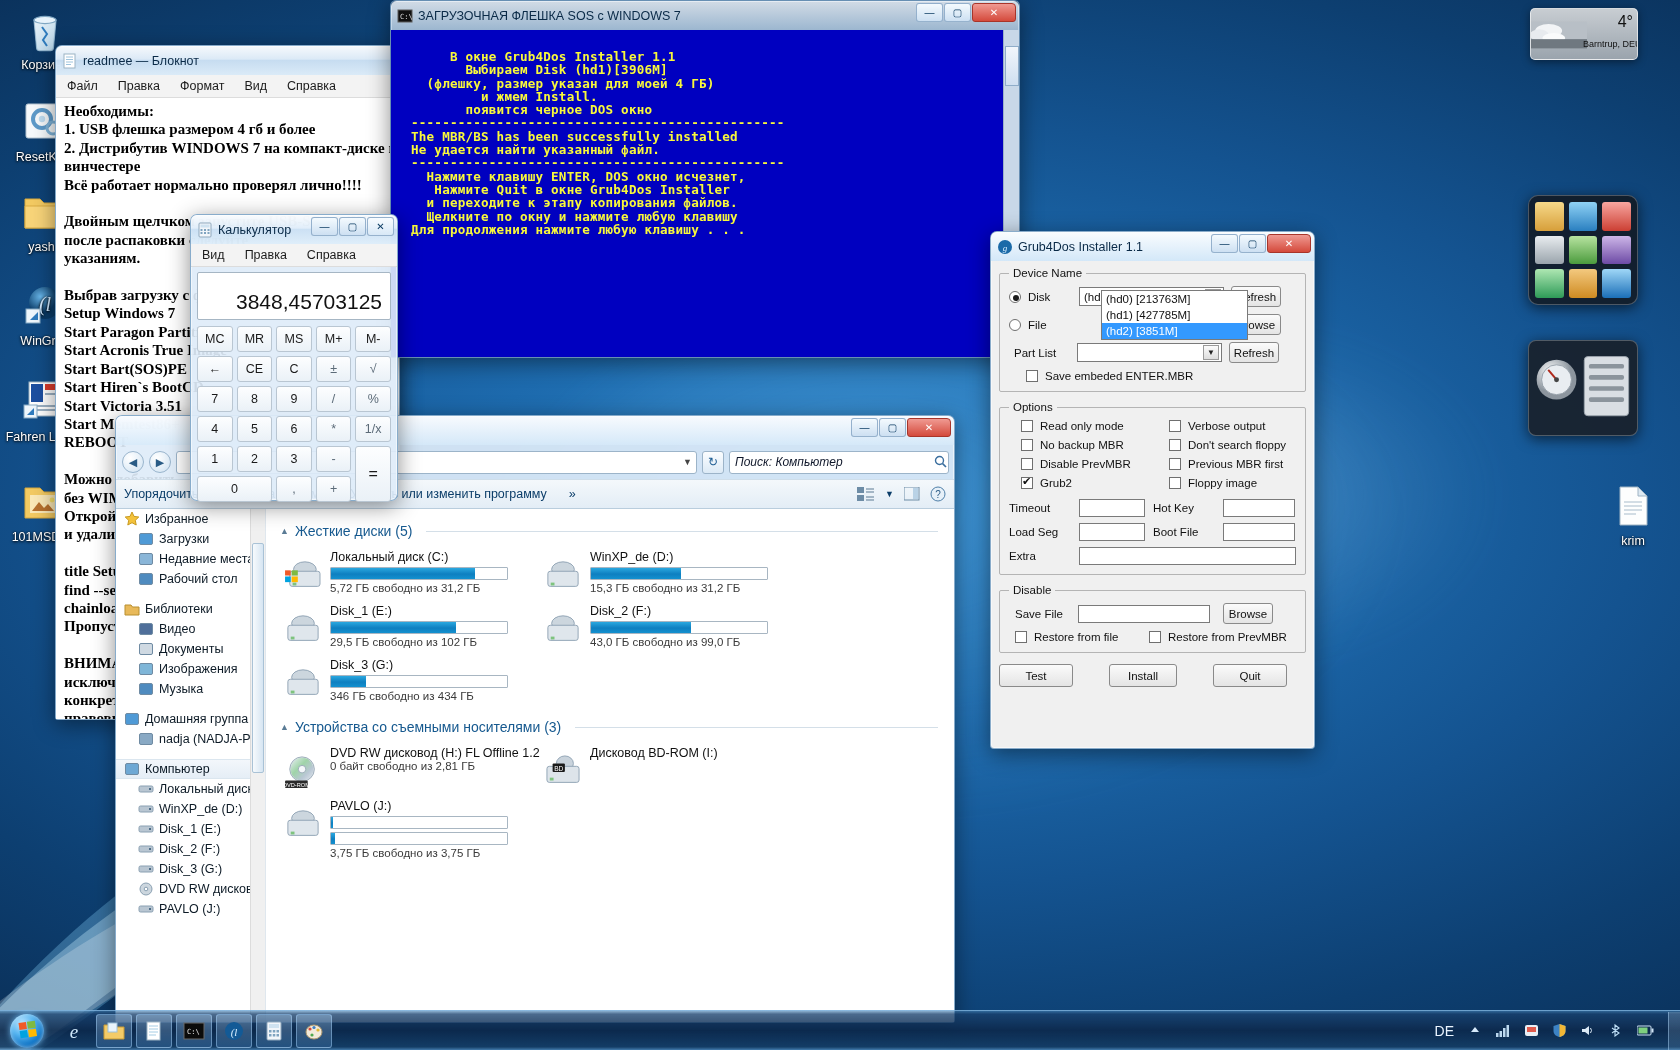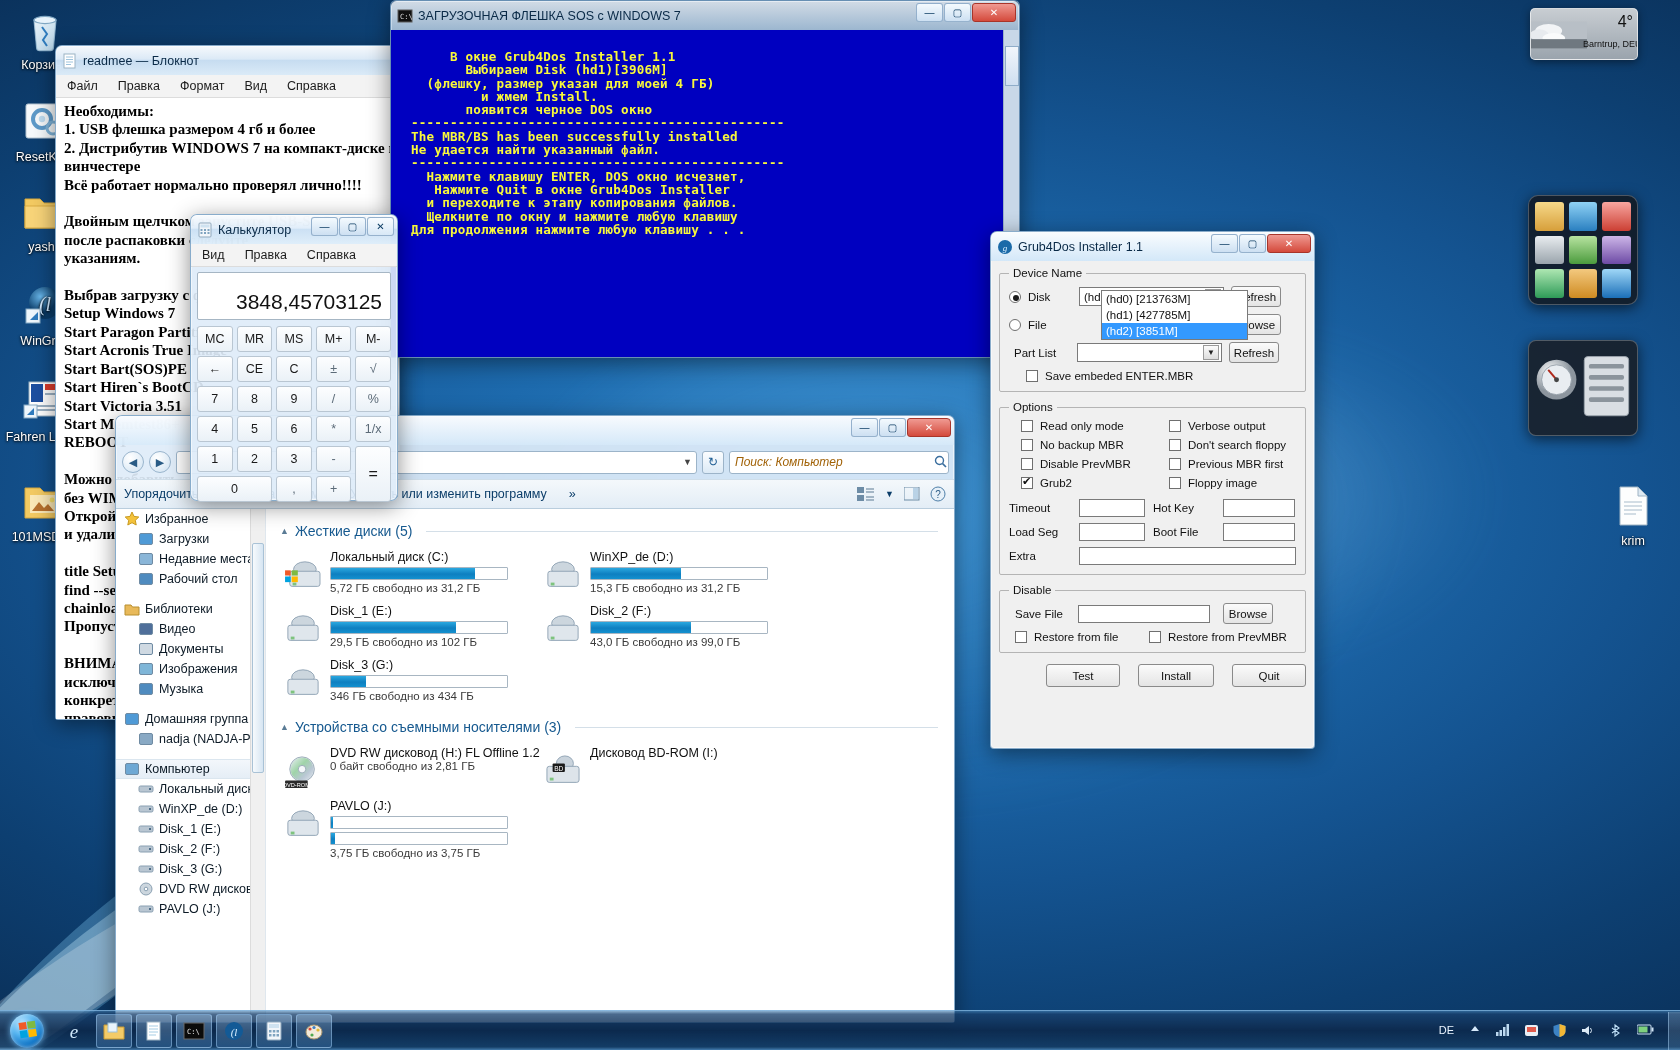--- a/index.html
+++ b/index.html
@@ -68,21 +68,21 @@
   .exp-nav{height:34px;display:flex;align-items:center;padding:0 6px;gap:5px;}
   .navcirc{width:22px;height:22px;border-radius:50%;border:1px solid #9ab5cd;
      background:radial-gradient(circle at 35% 30%,#ffffff,#cfe2f2);display:flex;align-items:center;justify-content:center;
      font-size:11px;color:#2a5c86;}
   .addrbar{flex:1;height:23px;background:#fff;border:1px solid #9cb4c9;border-radius:3px;display:flex;align-items:center;
      padding:0 4px;font-size:12px;color:#222;position:relative;}
   .addr-caret{margin-left:auto;font-size:9px;color:#444;}
   .refresh{width:22px;height:23px;border:1px solid #9cb4c9;border-radius:3px;background:linear-gradient(180deg,#fbfdff,#dceaf6);
      display:flex;align-items:center;justify-content:center;font-size:12px;color:#1d5c92;}
   .searchbox{width:220px;height:23px;background:#fff;border:1px solid #9cb4c9;border-radius:3px;display:flex;align-items:center;
-     padding:0 5px;font-size:12px;color:#a16207;font-style:italic;}
+     padding:0 5px;font-size:12px;color:#0f172a;font-style:italic;}
   .exp-toolbar{height:30px;background:linear-gradient(180deg,#f4f8fb,#e3edf6);border-top:1px solid #cfdeea;border-bottom:1px solid #b9cddd;
      display:flex;align-items:center;padding:0 8px;font-size:12.5px;color:#0b3d69;gap:22px;}
   .exp-main{display:flex;height:calc(100% - 29px - 34px - 30px);}
   .exp-side{width:150px;background:#fff;border-right:1px solid #dfe7ee;overflow:hidden;position:relative;font-size:12.5px;}
   .side-item{display:flex;align-items:center;gap:5px;height:20px;padding-left:12px;color:#0c1a26;white-space:nowrap;}
   .side-item.root{padding-left:6px;font-weight:normal;}
   .side-item.sel{background:linear-gradient(180deg,#f3f7fb,#e5eef6);border-top:1px solid #dbe6ef;border-bottom:1px solid #dbe6ef;}
   .side-item .si{width:16px;height:16px;flex:0 0 16px;}
   .exp-side .vsb{position:absolute;right:0;top:0;width:15px;height:100%;background:#f0f0f0;border-left:1px solid #dcdcdc;}
   .exp-side .vsb .th{position:absolute;top:34px;left:1px;width:12px;height:230px;background:linear-gradient(90deg,#f6fafd,#d6e5f2);border:1px solid #a9c2d6;border-radius:2px;}
@@ -135,21 +135,21 @@
      background:linear-gradient(180deg, rgba(70,130,180,.62) 0%, rgba(25,65,110,.78) 8%, rgba(12,40,75,.88) 50%, rgba(20,60,100,.9) 92%, rgba(90,150,200,.7) 100%);
      border-top:1px solid rgba(150,200,240,.55);display:flex;align-items:center;}
   .startorb{width:50px;height:38px;margin-left:2px;display:flex;align-items:center;justify-content:center;}
   .orb{width:34px;height:34px;border-radius:50%;
      background:radial-gradient(circle at 35% 28%, #bfe6ff 0%, #55b4f0 35%, #1277c8 65%, #0a4f8e 100%);
      box-shadow:0 0 6px rgba(120,200,255,.8), inset 0 0 5px rgba(255,255,255,.6);position:relative;overflow:hidden;}
   .tbtn{width:36px;height:34px;margin-left:4px;border-radius:3px;border:1px solid rgba(170,215,255,.45);
      background:linear-gradient(180deg, rgba(190,225,255,.35), rgba(80,140,200,.28));display:flex;align-items:center;justify-content:center;}
   .tbtn.wide{width:165px;}
   .tbtn.flat{border-color:transparent;background:transparent;}
-  .tray{margin-left:auto;display:flex;gap:15px;padding-right:8px;color:#eaf4ff;font-size:11px;}
+  .tray{margin-left:auto;display:flex;align-items:center;gap:15px;padding-right:8px;color:#eaf4ff;font-size:14px;}
   .showdesk{width:12px;height:38px;margin-left:6px;border-left:1px solid rgba(180,220,255,.45);
      background:linear-gradient(180deg,rgba(220,240,255,.2),rgba(150,200,240,.12));}
 </style>
 </head>
 <body>
 
 <div class="wp-glow">
   <div class="aurora" style="left:520px;top:300px;width:900px;height:520px;background:radial-gradient(ellipse at 40% 40%,rgba(120,200,255,.45),rgba(60,150,220,0) 70%);"></div>
   <div class="aurora" style="left:980px;top:330px;width:520px;height:330px;background:radial-gradient(ellipse at 50% 50%,rgba(190,230,255,.35),rgba(90,170,230,0) 70%);"></div>
   <svg class="wp-swoosh" viewBox="0 0 560 420">
@@ -876,23 +876,23 @@
         <div class="gbtn" style="width:50px;margin-left:6px">Browse</div>
       </div>
       <div class="grow" style="margin-bottom:0">
         <span class="chk" style="margin-left:6px"></span>
         <span style="width:108px">Restore from file</span>
         <span class="chk"></span>
         <span>Restore from PrevMBR</span>
       </div>
     </fieldset>
 
-    <div style="display:flex;gap:18px;justify-content:flex-end;padding:2px 0 8px">
+    <div style="display:flex;gap:36px;justify-content:flex-start;padding:2px 0 8px">
       <div class="gbtn" style="width:74px;height:23px">Test</div>
-      <div class="gbtn" style="width:76px;height:23px">Install</div>
+      <div class="gbtn" style="width:68px;height:23px">Install</div>
       <div class="gbtn" style="width:74px;height:23px">Quit</div>
     </div>
   </div>
 </div>
 
 <div id="taskbar">
   <div class="startorb">
     <div class="orb">
       <svg viewBox="0 0 34 34" style="width:100%;height:100%">
         <g transform="translate(8.5,9) rotate(-8)">

